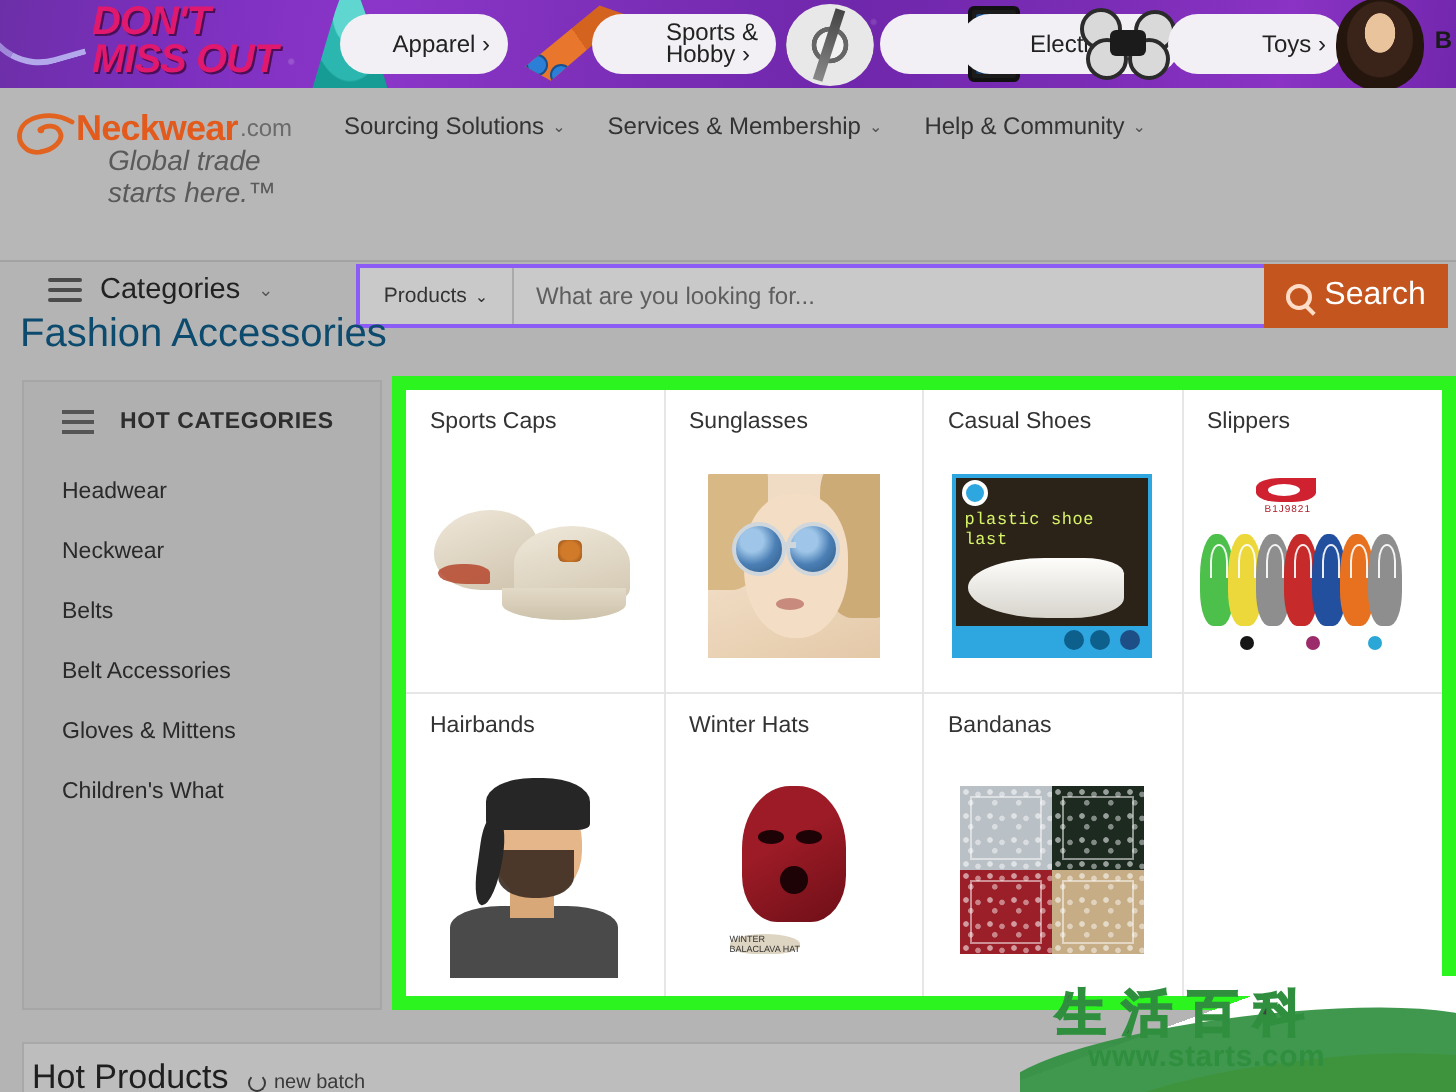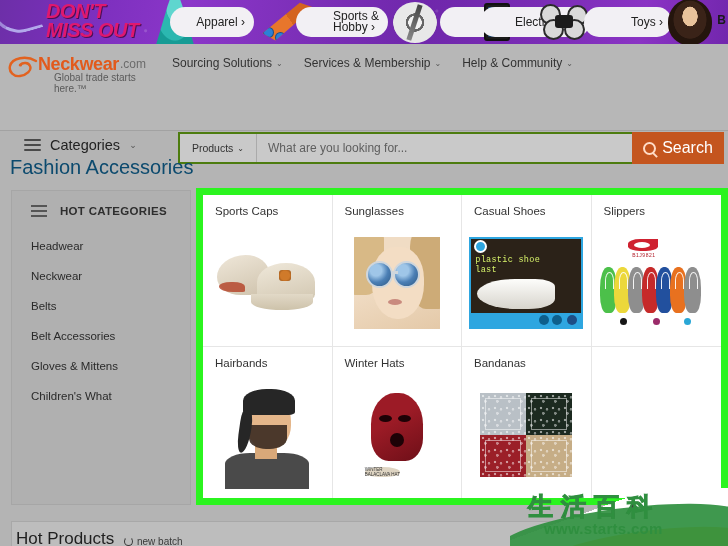--- a/index.html
+++ b/index.html
@@ -106,36 +106,36 @@
 
   
   .header {
     position: absolute; top: 44px; left: 0; width: 728px; height: 87px;
     background: #b7b7b7; border-bottom: 1px solid #a2a2a2;
   }
   .logo { position: absolute; left: 8px; top: 9px; width: 150px; height: 30px; }
   .logo .mark { position:absolute; left:0; top:3px; width:30px; height:22px; }
   .logo .word { position:absolute; left: 30px; top: 1px; font-size: 18px; font-weight: bold; color: #e25a1c; letter-spacing:-0.4px; }
   .logo .dotcom { position:absolute; left: 112px; top: 4px; font-size: 12px; color: #6b6b6b; }
-  .logo .tag { position:absolute; left: 46px; top: 19px; font-size: 10px; color: #5a5a5a; }
+  .logo .tag { position:absolute; left: 46px; top: 19px; font-size: 14px; color: #5a5a5a; font-style: italic; }
 
   .nav { position: absolute; left: 172px; top: 12px; display: flex; gap: 21px; }
   .nav-item { font-size: 12px; color: #333; display: flex; align-items: center; gap: 4px; cursor: pointer; }
   .nav-item .chev { font-size: 8px; color: #555; }
 
   .cats { position: absolute; left: 24px; top: 93px; display:flex; align-items:center; gap:9px; cursor:pointer;}
   .cats .burger { display:flex; flex-direction:column; gap:3px; width:17px; }
   .cats .burger i { display:block; height:2px; background:#4a4a4a; border-radius:1px; }
   .cats .burger i:nth-child(1){width:17px;} .cats .burger i:nth-child(2){width:17px;} .cats .burger i:nth-child(3){width:17px;}
   .cats .label { font-size: 14.5px; color:#222; }
   .cats .chev { font-size: 9px; color:#555; }
 
   .searchbar {
     position: absolute; left: 178px; top: 88px; width: 546px; height: 32px;
-    border: 2px solid #4d7c0f; background: #c9c9c9; display: flex; align-items: stretch;
+    border: 2px solid #8b5cf6; background: #c9c9c9; display: flex; align-items: stretch;
   }
   .sb-select { width: 77px; display:flex; align-items:center; justify-content:center; gap:4px;
     font-size: 10.5px; color:#333; border-right: 1px solid #aaa; cursor:pointer; }
   .sb-select .chev { font-size:8px; }
   .sb-input { flex: 1; display:flex; align-items:center; padding-left: 11px; font-size: 12px; color: #5e5e5e; background: #c9c9c9; }
   .sb-btn { width: 92px; background: #c4551e; display:flex; align-items:center; justify-content:center; gap:6px;
     color:#fff; font-size: 16px; cursor:pointer; margin: -2px -2px -2px 0;}
   .sb-btn .mag { width:13px; height:13px; border:2px solid #ffdcc7; border-radius:50%; position:relative; }
   .sb-btn .mag:after{content:"";position:absolute;right:-4px;bottom:-3px;width:6px;height:2px;background:#ffdcc7;transform:rotate(45deg);}
 
@@ -183,21 +183,21 @@
   .art-sun .hairL{position:absolute;left:-6px;top:-4px;width:36px;height:62px;background:#d8b986;border-radius:40% 10% 50% 20%;}
   .art-sun .hairR{position:absolute;right:-10px;top:-6px;width:40px;height:78px;background:#cdab77;border-radius:20% 50% 30% 40%;}
   .art-sun .face{position:absolute;left:18px;top:10px;width:52px;height:72px;background:#f3ddc4;border-radius:44% 44% 48% 48%;}
   .art-sun .lensL,.art-sun .lensR{position:absolute;top:24px;width:27px;height:27px;border-radius:50%;
       background:radial-gradient(circle at 35% 32%, #9fc6e8 0 26%, #4b7fb5 55%, #2d5781 100%); border:2px solid #cfd6dc;}
   .art-sun .lensL{left:12px;} .art-sun .lensR{left:39px;}
   .art-sun .bridge{position:absolute;left:38px;top:34px;width:6px;height:3px;background:#cfd6dc;}
   .art-sun .lips{position:absolute;left:34px;top:62px;width:14px;height:6px;background:#c98a7e;border-radius:50%;}
 
   
-  .art-shoe { width: 114px; height: 92px; background: #2b2218; border: 2px solid #2ea6e0; }
+  .art-shoe { width: 100px; height: 92px; background: #2b2218; border: 2px solid #2ea6e0; }
   .art-shoe .badge{position:absolute;left:3px;top:1px;width:13px;height:13px;border-radius:50%;background:#2ea6e0;border:2px solid #fff;}
   .art-shoe .txt{position:absolute;left:4px;top:16px;width:88px;font-size:8.5px;color:#d7f36a;font-family:"Liberation Mono",monospace;letter-spacing:.3px;}
   .art-shoe .last{position:absolute;left:6px;top:40px;width:78px;height:30px;background:linear-gradient(#fdfdfb,#d7d4cc);border-radius:58% 30% 40% 60%;}
   .art-shoe .foot{position:absolute;left:0;bottom:0;width:100%;height:14px;background:#2ea6e0;}
   .art-shoe .foot i{position:absolute;top:2px;width:10px;height:10px;border-radius:50%;background:#0d5f8c;}
   .art-shoe .foot i:nth-child(1){right:32px;} .art-shoe .foot i:nth-child(2){right:19px;} .art-shoe .foot i:nth-child(3){right:4px;background:#1d4e86;}
 
   
   .art-slip { width: 112px; height: 92px; }
   .art-slip .brand{position:absolute;left:28px;top:2px;width:46px;height:14px;}

